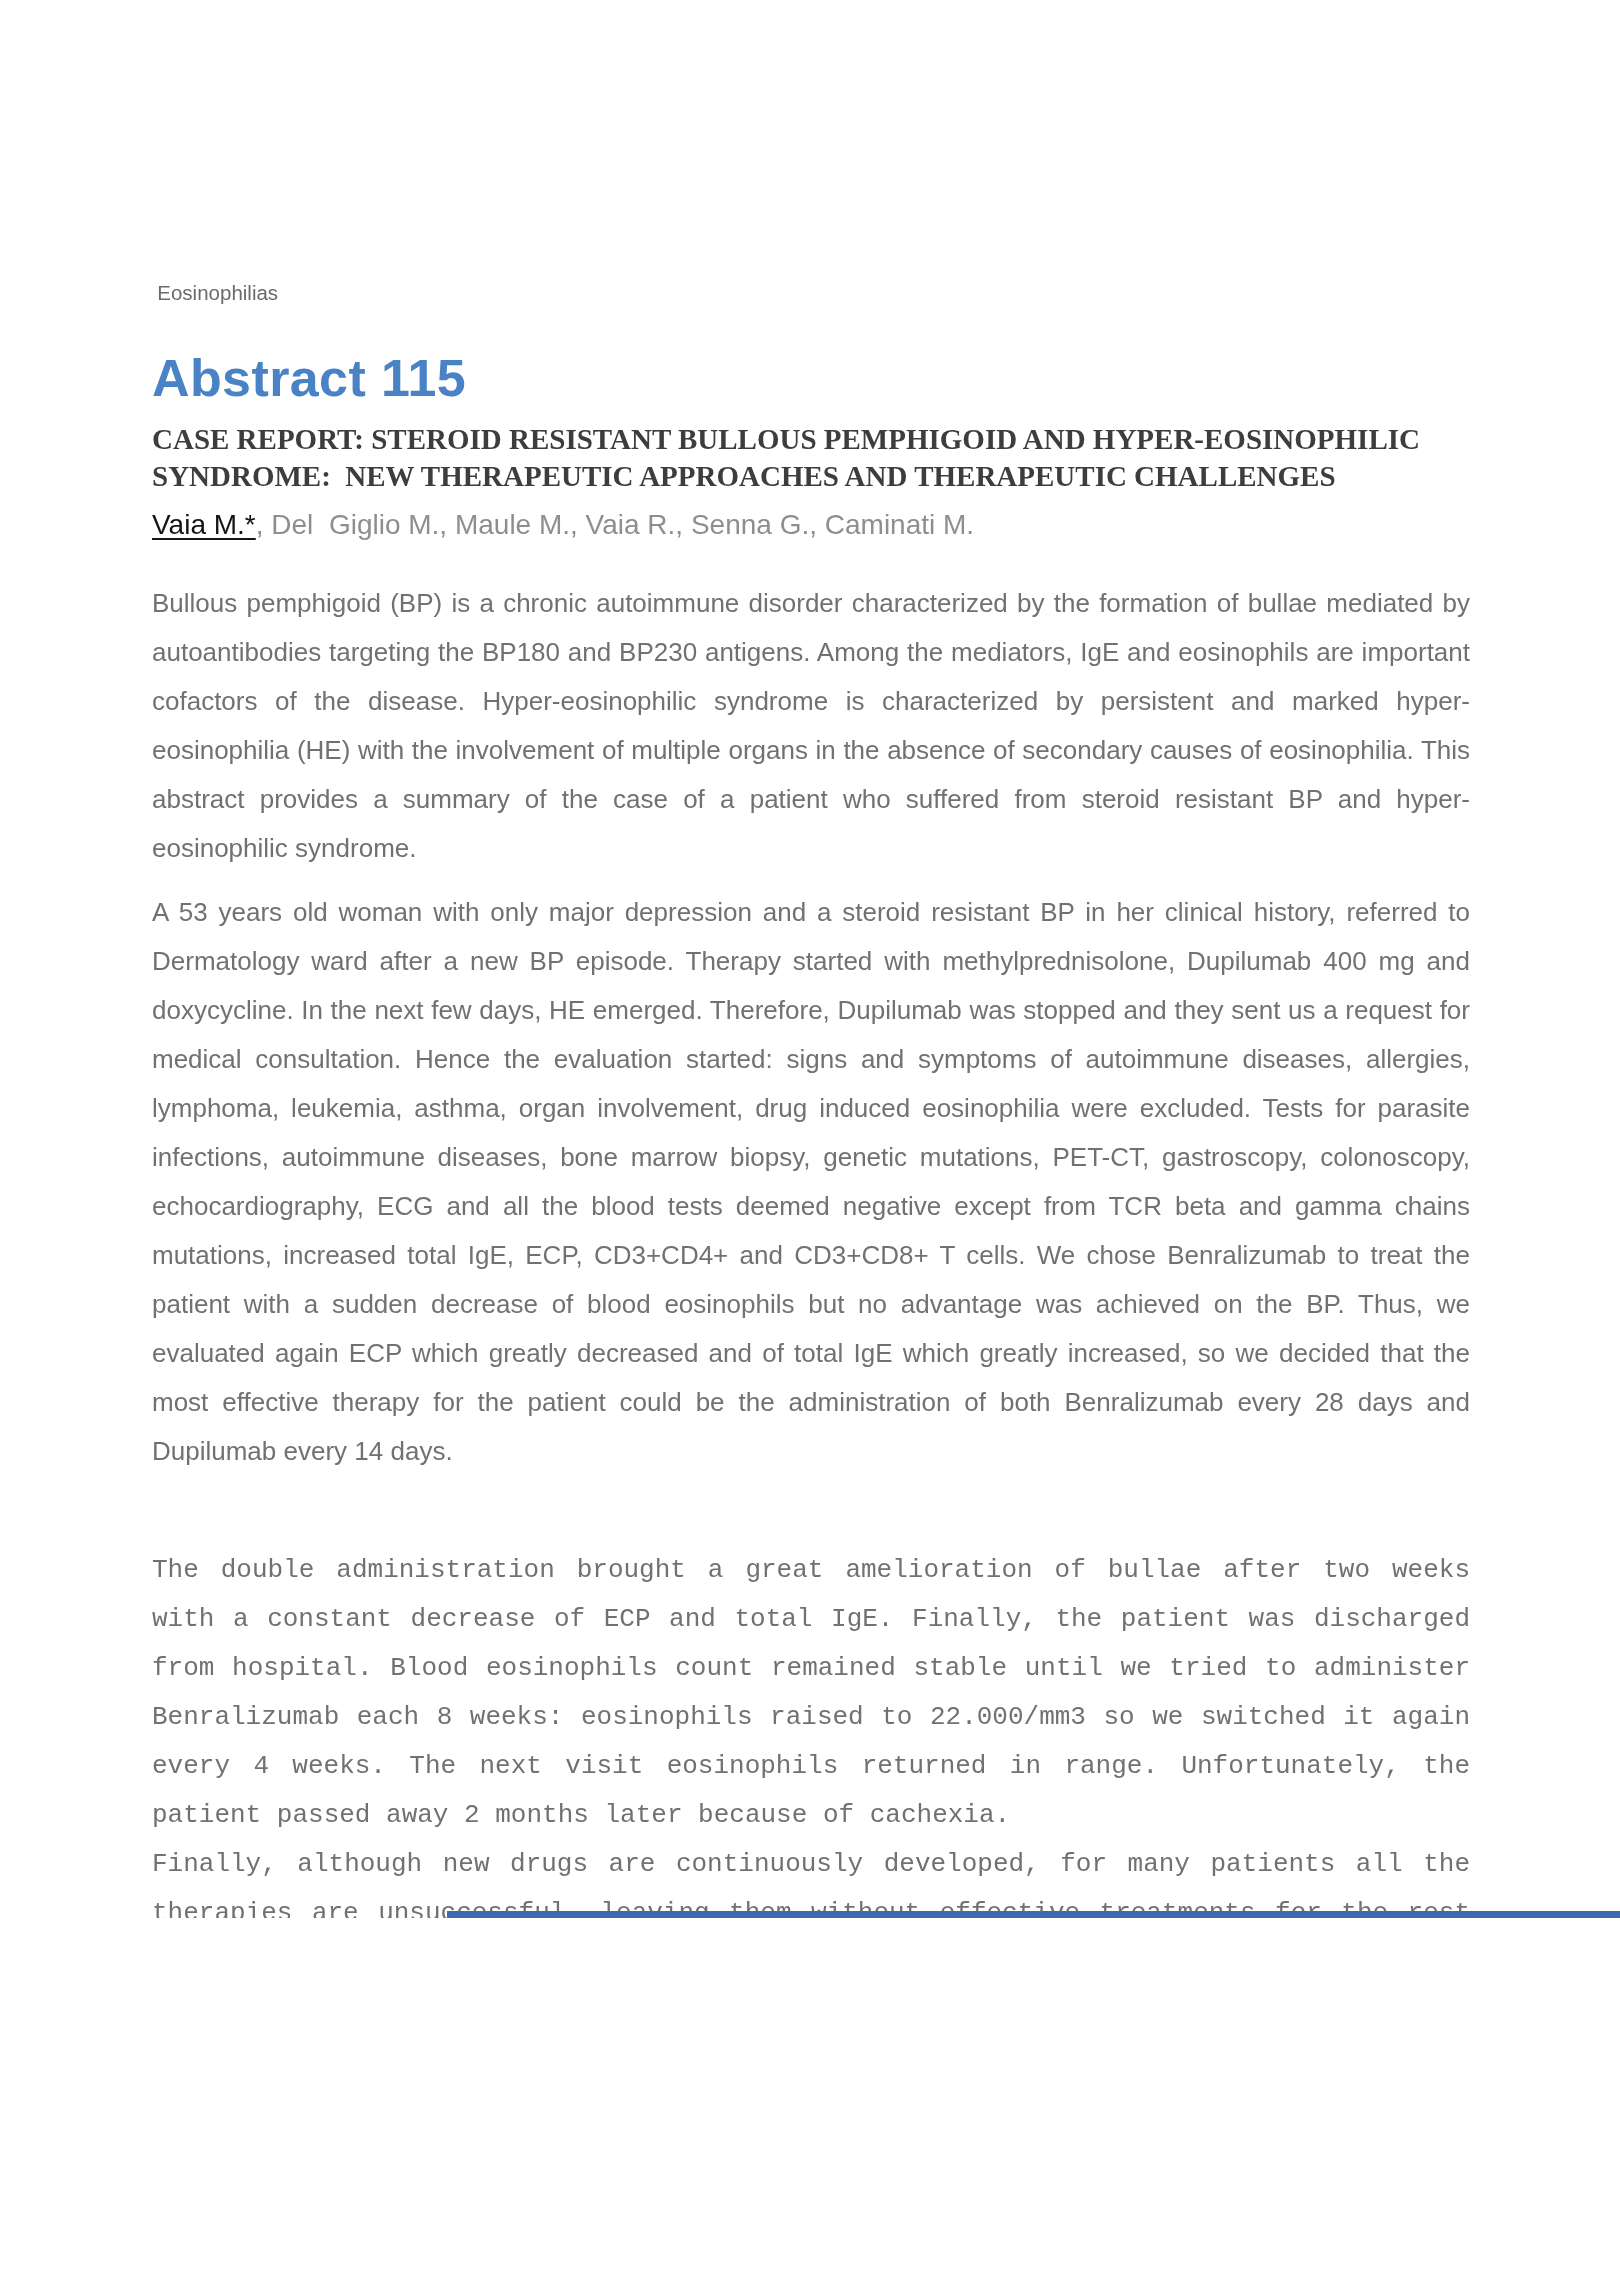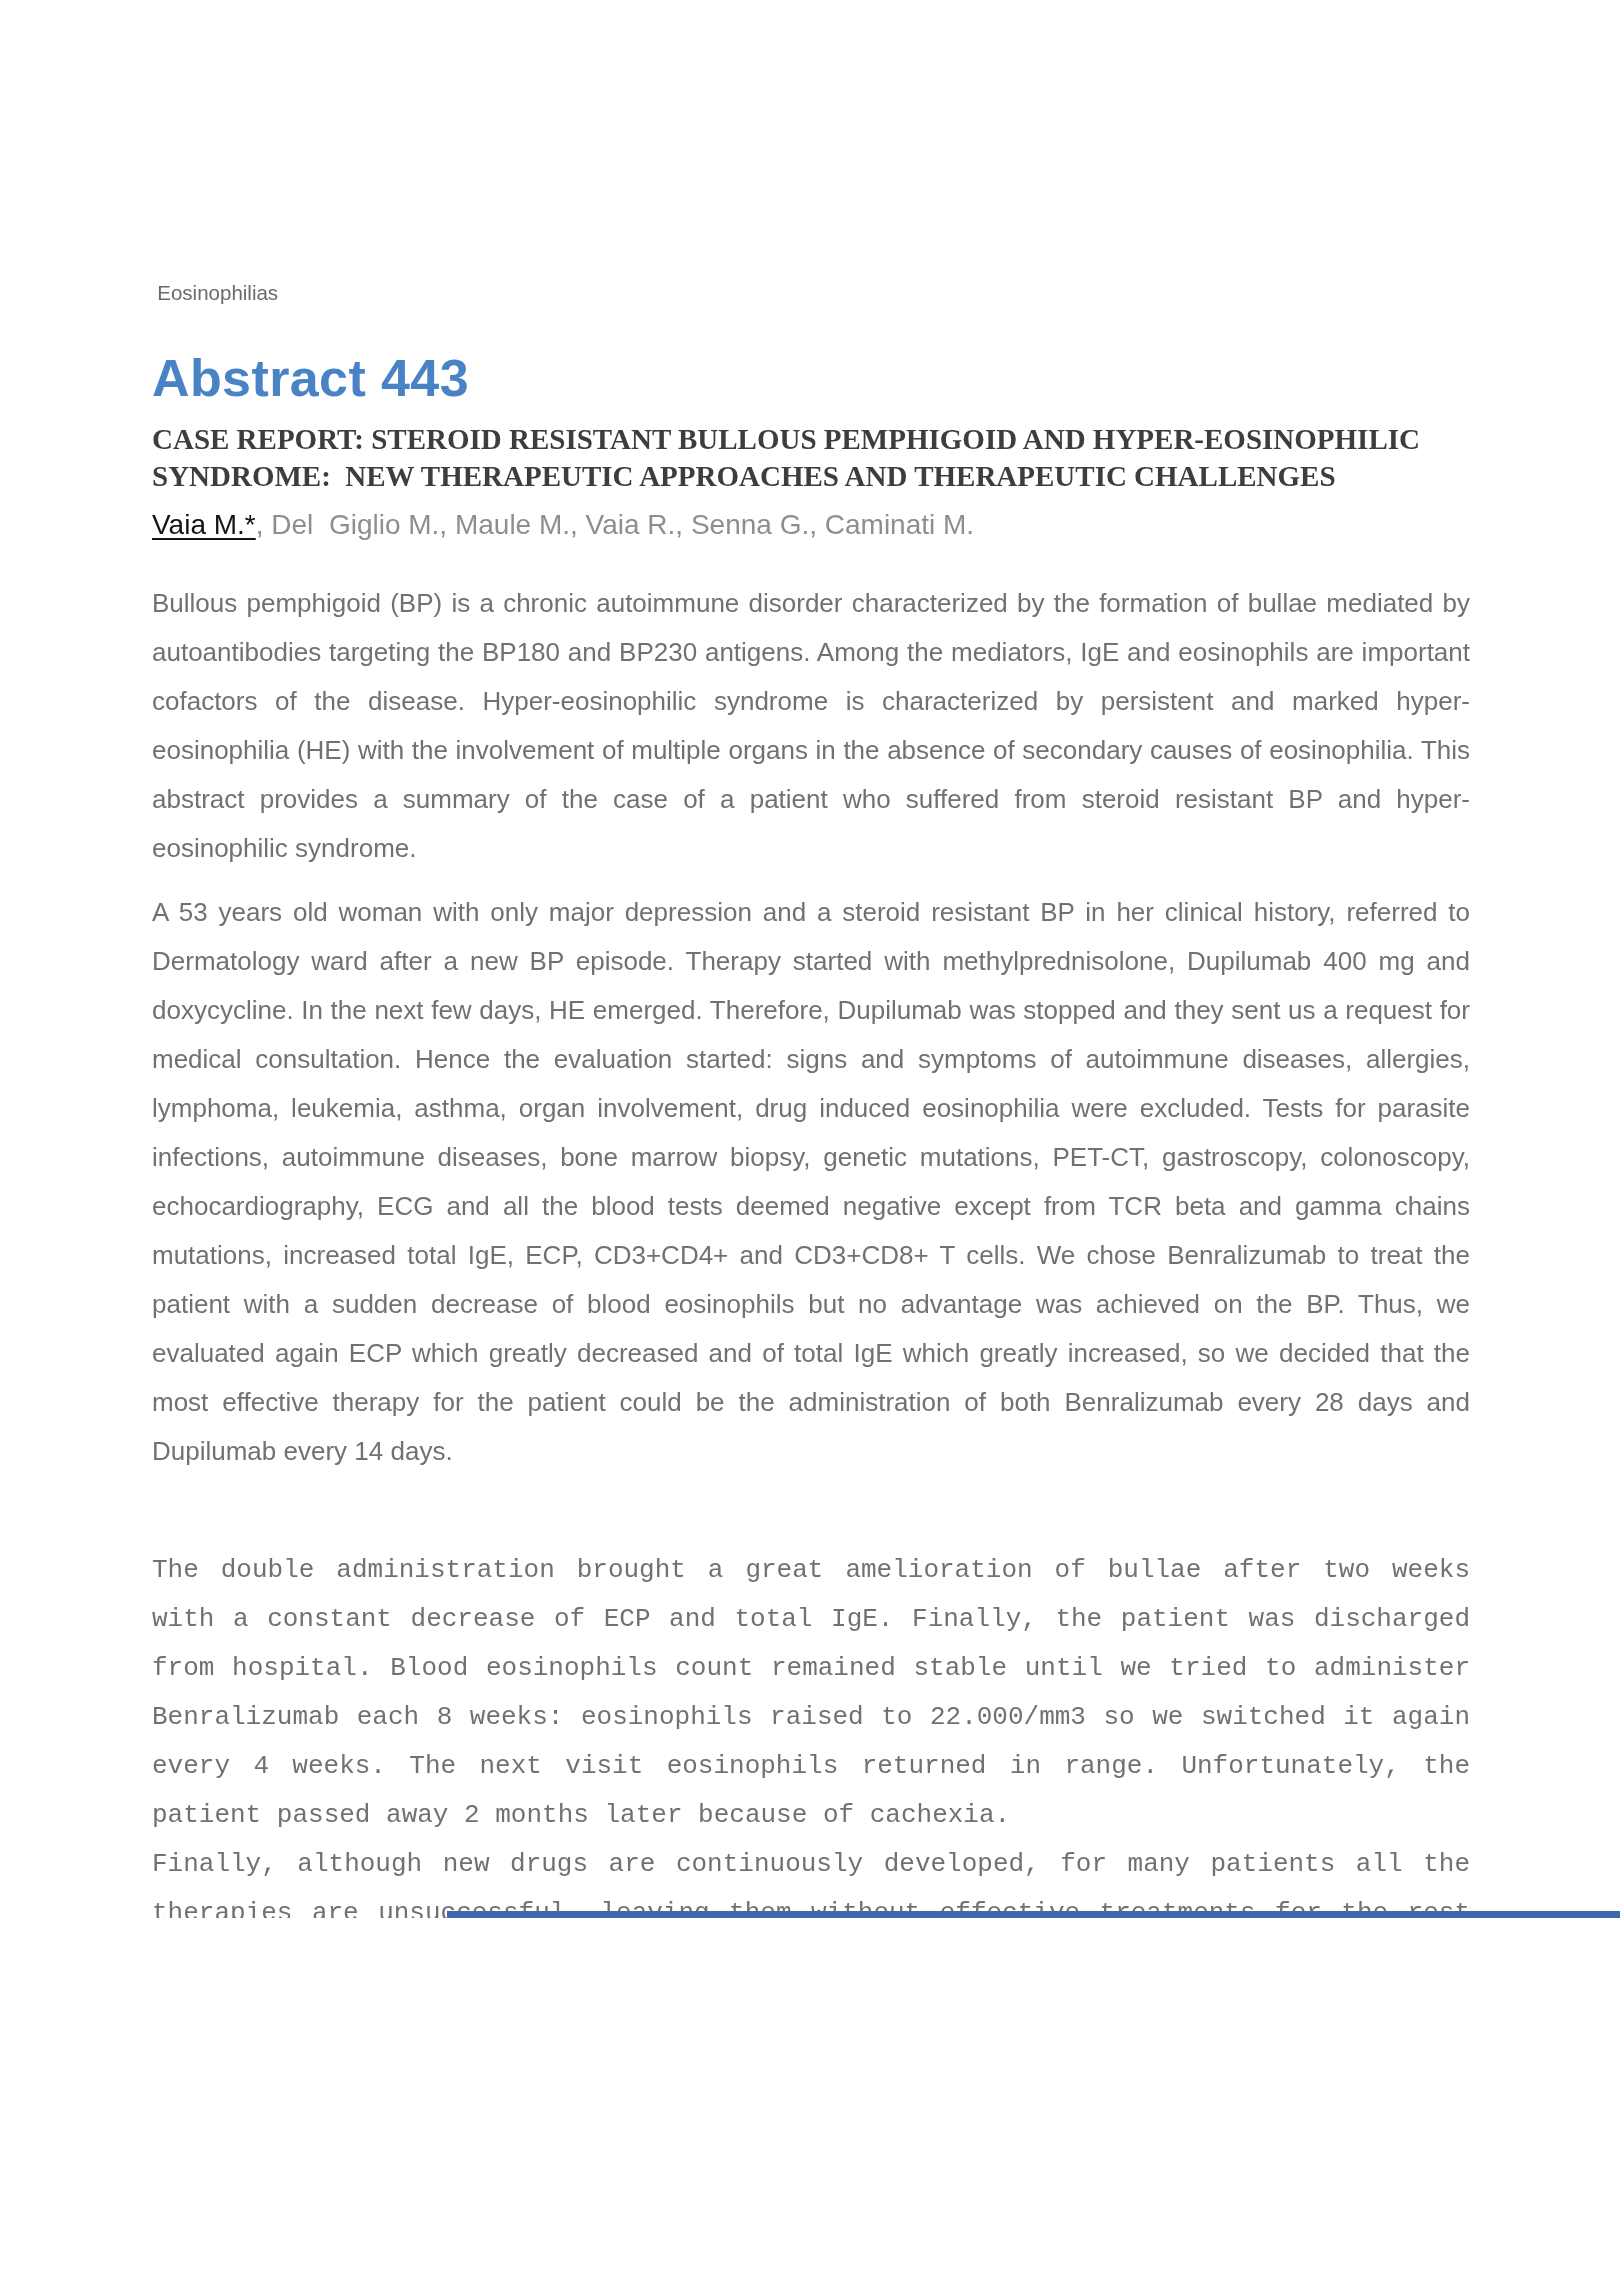--- a/index.html
+++ b/index.html
@@ -95,21 +95,21 @@
     background: var(--bottom-bar);
   }
 </style>
 </head>
 <body>
 
 <div class="page">
 
   <div class="category">Eosinophilias</div>
 
-  <h1 class="abstract-title">Abstract 443</h1>
+  <h1 class="abstract-title">Abstract 115</h1>
 
   <h2 class="case-title">CASE REPORT: STEROID RESISTANT BULLOUS PEMPHIGOID AND HYPER-EOSINOPHILIC SYNDROME:  NEW THERAPEUTIC APPROACHES AND THERAPEUTIC CHALLENGES</h2>
 
   <div class="authors"><span class="first-author">Vaia M.*</span><span class="coauthors">, Del  Giglio M., Maule M., Vaia R., Senna G., Caminati M.</span></div>
 
 
   <div class="body-text">
     <p class="para">Bullous pemphigoid (BP) is a chronic autoimmune disorder characterized by the formation of bullae mediated by autoantibodies targeting the BP180 and BP230 antigens. Among the mediators, IgE and eosinophils are important cofactors of the disease. Hyper-eosinophilic syndrome is characterized by persistent and marked hyper-eosinophilia (HE) with the involvement of multiple organs in the absence of secondary causes of eosinophilia. This abstract provides a summary of the case of a patient who suffered from steroid resistant BP and hyper-eosinophilic syndrome.</p>
     <p class="para">A 53 years old woman with only major depression and a steroid resistant BP in her clinical history, referred to Dermatology ward after a new BP episode. Therapy started with methylprednisolone, Dupilumab 400 mg and doxycycline. In the next few days, HE emerged. Therefore, Dupilumab was stopped and they sent us a request for medical consultation. Hence the evaluation started: signs and symptoms of autoimmune diseases, allergies, lymphoma, leukemia, asthma, organ involvement, drug induced eosinophilia were excluded. Tests for parasite infections, autoimmune diseases, bone marrow biopsy, genetic mutations, PET-CT, gastroscopy, colonoscopy, echocardiography, ECG and all the blood tests deemed negative except from TCR beta and gamma chains mutations, increased total IgE, ECP, CD3+CD4+ and CD3+CD8+ T cells. We chose Benralizumab to treat the patient with a sudden decrease of blood eosinophils but no advantage was achieved on the BP. Thus, we evaluated again ECP which greatly decreased and of total IgE which greatly increased, so we decided that the most effective therapy for the patient could be the administration of both Benralizumab every 28 days and Dupilumab every 14 days.</p>
     <p class="para gap-before">The double administration brought a great amelioration of bullae after two weeks with a constant decrease of ECP and total IgE. Finally, the patient was discharged from hospital. Blood eosinophils count remained stable until we tried to administer Benralizumab each 8 weeks: eosinophils raised to 22.000/mm3 so we switched it again every 4 weeks. The next visit eosinophils returned in range. Unfortunately, the patient passed away 2 months later because of cachexia.

